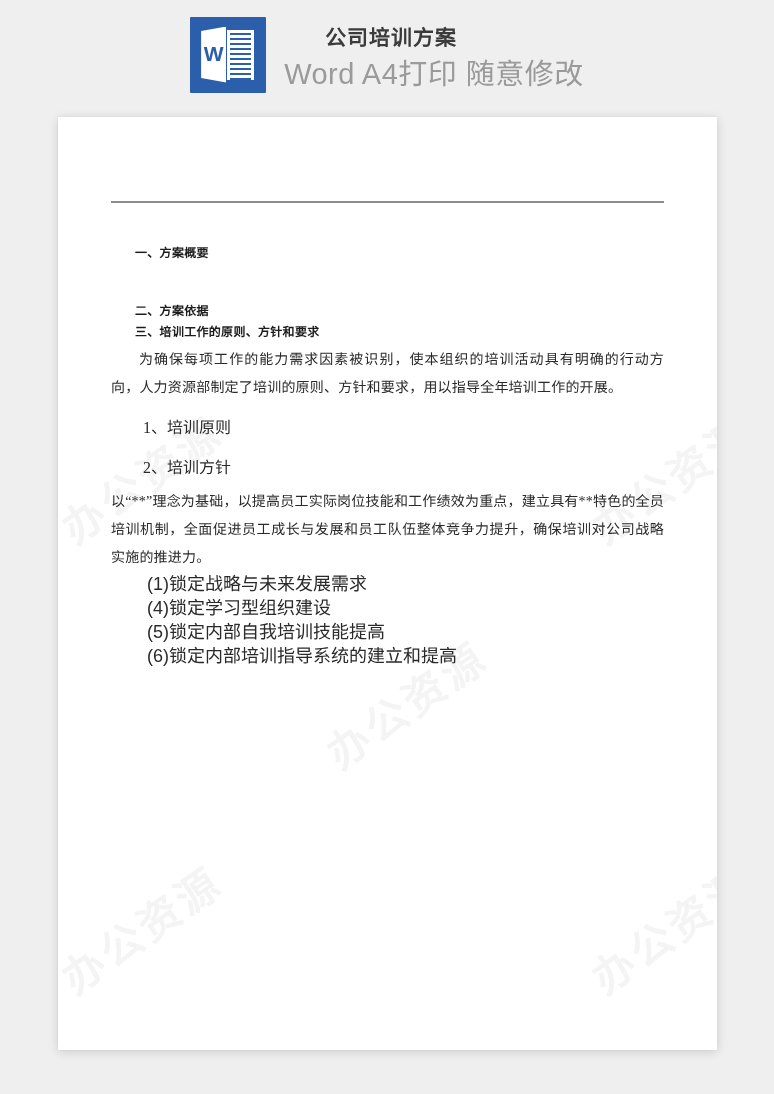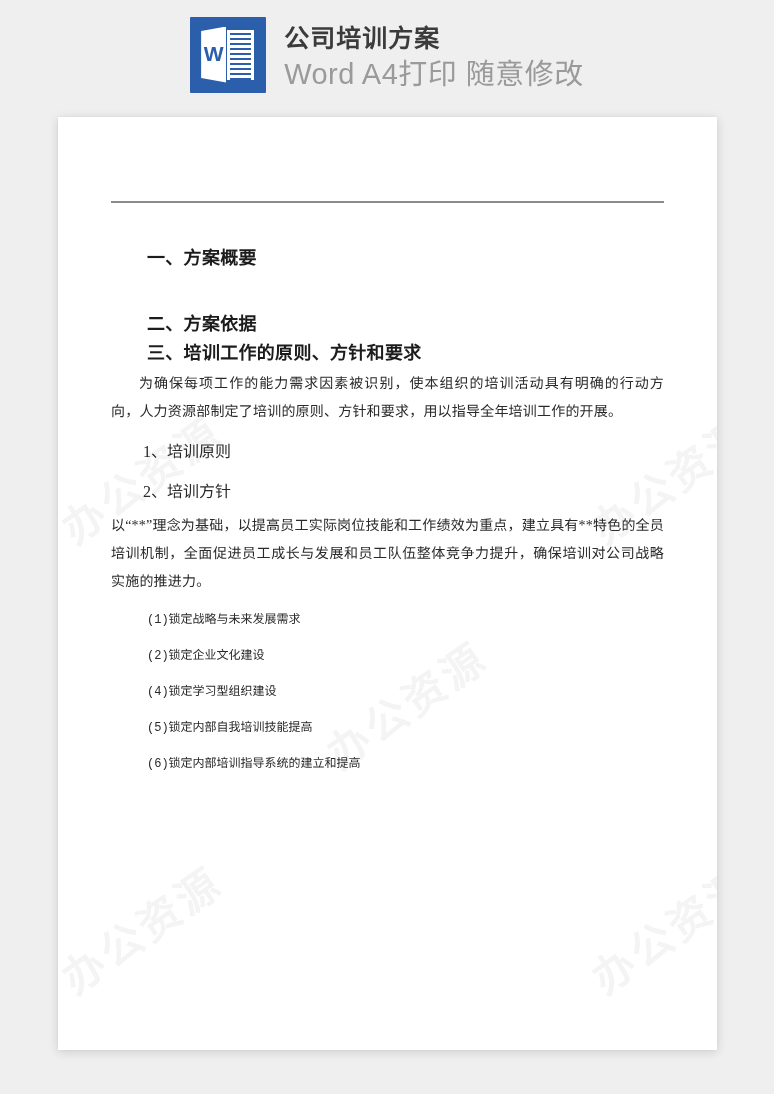--- a/index.html
+++ b/index.html
@@ -83,24 +83,25 @@
   }
 
   .header-text {
     display: flex;
     flex-direction: column;
     justify-content: center;
   }
   .header-title {
     font-family: "Liberation Sans", sans-serif;
     font-weight: bold;
-    font-size: 25px;
+    font-size: 21px;
     line-height: 36px;
     color: #3b3b3b;
     letter-spacing: 1px;
+    margin-left: 41px;
   }
   .header-subtitle {
     font-family: "Liberation Sans", sans-serif;
     font-size: 29px;
     line-height: 32px;
     color: #9a9a9a;
     letter-spacing: 0.5px;
     margin-top: 2px;
   }
 
@@ -155,21 +156,21 @@
     font-weight: bold;
     font-size: 14.5px;
     color: #1c1c1c;
     margin-top: 26px;
     letter-spacing: 0.5px;
   }
 
   .h2 {
     font-family: Liberation Mono, monospace;
     font-weight: bold;
-    font-size: 18px;
+    font-size: 12px;
     color: #1c1c1c;
     text-indent: 2em;
     margin-top: 22px;
     margin-bottom: 0;
     letter-spacing: 0.3px;
   }
   .h2.tight { margin-top: 3px; }
 
   p.para {
     font-family: "Liberation Serif", serif;
@@ -185,26 +186,26 @@
   p.para.noindent { text-indent: 0; }
   p.sub-head {
     font-family: "Liberation Serif", serif;
     font-size: 16px;
     color: #2a2a2a;
     line-height: 28px;
     text-indent: 2em;
     margin: 12px 0 0 0;
   }
   p.list-item {
-    font-family: Liberation Mono, monospace;
-    font-size: 12px;
+    font-family: Liberation Sans, sans-serif;
+    font-size: 18px;
     color: #2a2a2a;
     line-height: 24px;
     text-indent: 2em;
-    margin: 12px;
+    margin: 0;
   }
   .gap-lg { height: 18px; }
 </style>
 </head>
 <body>
 
 <div class="header-banner">
   <div class="header-inner">
 
     <div class="word-icon">
@@ -254,19 +255,18 @@
     <h2 class="h2 tight">三、培训工作的原则、方针和要求</h2>
     <p class="para">为确保每项工作的能力需求因素被识别，使本组织的培训活动具有明确的行动方向，人力资源部制定了培训的原则、方针和要求，用以指导全年培训工作的开展。</p>
 
     <p class="sub-head">1、培训原则</p>
 
     <p class="sub-head">2、培训方针</p>
     <p class="para noindent">以“**”理念为基础，以提高员工实际岗位技能和工作绩效为重点，建立具有**特色的全员培训机制，全面促进员工成长与发展和员工队伍整体竞争力提升，确保培训对公司战略实施的推进力。</p>
 
 
     <p class="list-item">(1)锁定战略与未来发展需求</p>
-    <p class="list-item">(2)锁定企业文化建设</p>
     <p class="list-item">(4)锁定学习型组织建设</p>
     <p class="list-item">(5)锁定内部自我培训技能提高</p>
     <p class="list-item">(6)锁定内部培训指导系统的建立和提高</p>
 
   </div>
 </div>
 
 </body></html>

